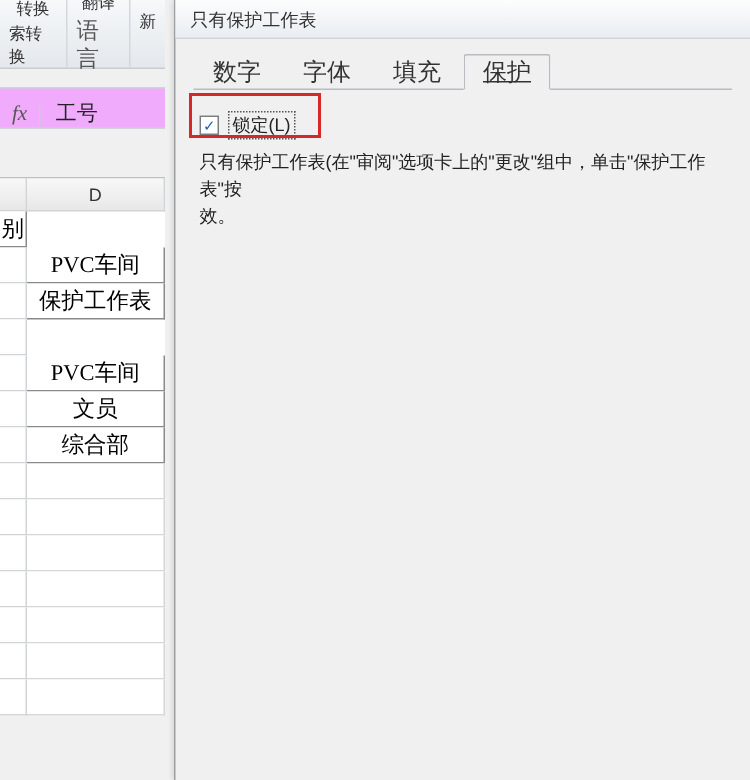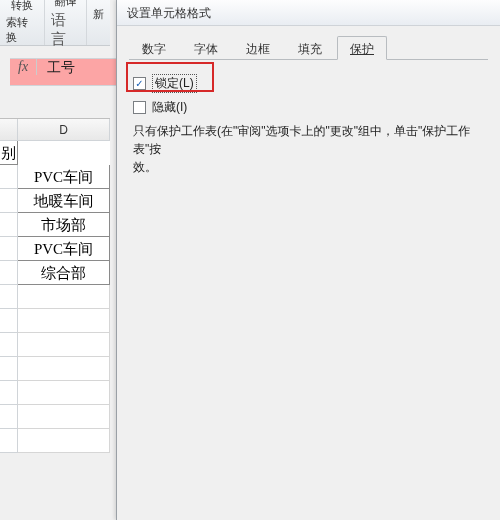--- a/index.html
+++ b/index.html
@@ -32,25 +32,24 @@
     border-right: 1px solid #d4d8dc;
   }
   .tool-group span { margin-bottom: 2px; }
   .tool-label { color: #555; font-size: 15px; }
   .fx-bar {
     position: absolute;
     left: 0; top: 58px;
     width: 110px;
     height: 28px;
     display: flex;
-    align-items: flex-start;
-    background: #fca5a5;
+    align-items: flex-end;
+    background: #f0abfc;
     border-top: 1px solid #d0d4d8;
     border-bottom: 1px solid #d0d4d8;
-    margin-left: 10px;
   }
   .fx-label {
     font-style: italic;
     font-family: "Times New Roman", serif;
     font-size: 14px;
     color: #555;
     padding: 0 8px;
     border-right: 1px solid #ccc;
   }
   .fx-value {
@@ -133,21 +132,21 @@
     line-height: 26px;
   }
   .tab-strip {
     margin: 10px 12px 0 12px;
     display: flex;
     border-bottom: 1px solid #b8bcc0;
     height: 24px;
   }
   .tab {
     padding: 3px 12px 0 12px;
-    font-size: 12px;
+    font-size: 16px;
     color: #333;
     border: 1px solid transparent;
     border-bottom: none;
     margin-right: 2px;
     cursor: default;
     line-height: 18px;
   }
   .tab.active {
     background: #f0f0f0;
     border: 1px solid #b8bcc0;
@@ -223,32 +222,35 @@
   </div>
   <div class="row first">
     <div class="r-left cell" style="flex:0 0 18px;font-size:15px">别</div>
   </div>
   <div class="row">
       <div class="r-left"></div>
       <div class="cell">PVC车间</div>
     </div>
   <div class="row">
       <div class="r-left"></div>
-      <div class="cell">地暖车间</div>
-    </div>
-  <div class="row">
-      <div class="r-left"></div>
-      <div class="cell">市场部</div>
+      <div class="cell">保护工作表</div>
+    </div>
+  <div class="row">
+      <div class="r-left"></div>
     </div>
   <div class="row">
       <div class="r-left"></div>
       <div class="cell">PVC车间</div>
     </div>
   <div class="row">
       <div class="r-left"></div>
+      <div class="cell">文员</div>
+    </div>
+  <div class="row">
+      <div class="r-left"></div>
       <div class="cell">综合部</div>
     </div>
   <div class="row blank">
       <div class="r-left"></div>
       <div class="cell"></div>
     </div>
   <div class="row blank">
       <div class="r-left"></div>
       <div class="cell"></div>
     </div>
@@ -268,37 +270,32 @@
       <div class="r-left"></div>
       <div class="cell"></div>
     </div>
   <div class="row blank">
       <div class="r-left"></div>
       <div class="cell"></div>
     </div>
 </div>
 
 <div class="dialog">
-  <div class="dlg-title">设置单元格格式</div>
+  <div class="dlg-title">只有保护工作表</div>
   <div class="tab-strip">
     <div class="tab">数字</div>
     <div class="tab">字体</div>
-    <div class="tab">边框</div>
     <div class="tab">填充</div>
     <div class="tab active">保护</div>
   </div>
   <div class="tab-body">
     <div class="chk-row">
       <span class="chk">✓</span>
       <span style="border:1px dotted #555;padding:0 2px">锁定(L)</span>
     </div>
-    <div class="chk-row">
-      <span class="chk"></span>
-      <span>隐藏(I)</span>
-    </div>
     <div class="hint">
       <span>只有保护工作表(在"审阅"选项卡上的"更改"组中，单击"保护工作表"按</span><br>
       <span>效。</span>
     </div>
   </div>
 </div>
 
 <div class="highlight-box hi1"></div>
 
 </body></html>

